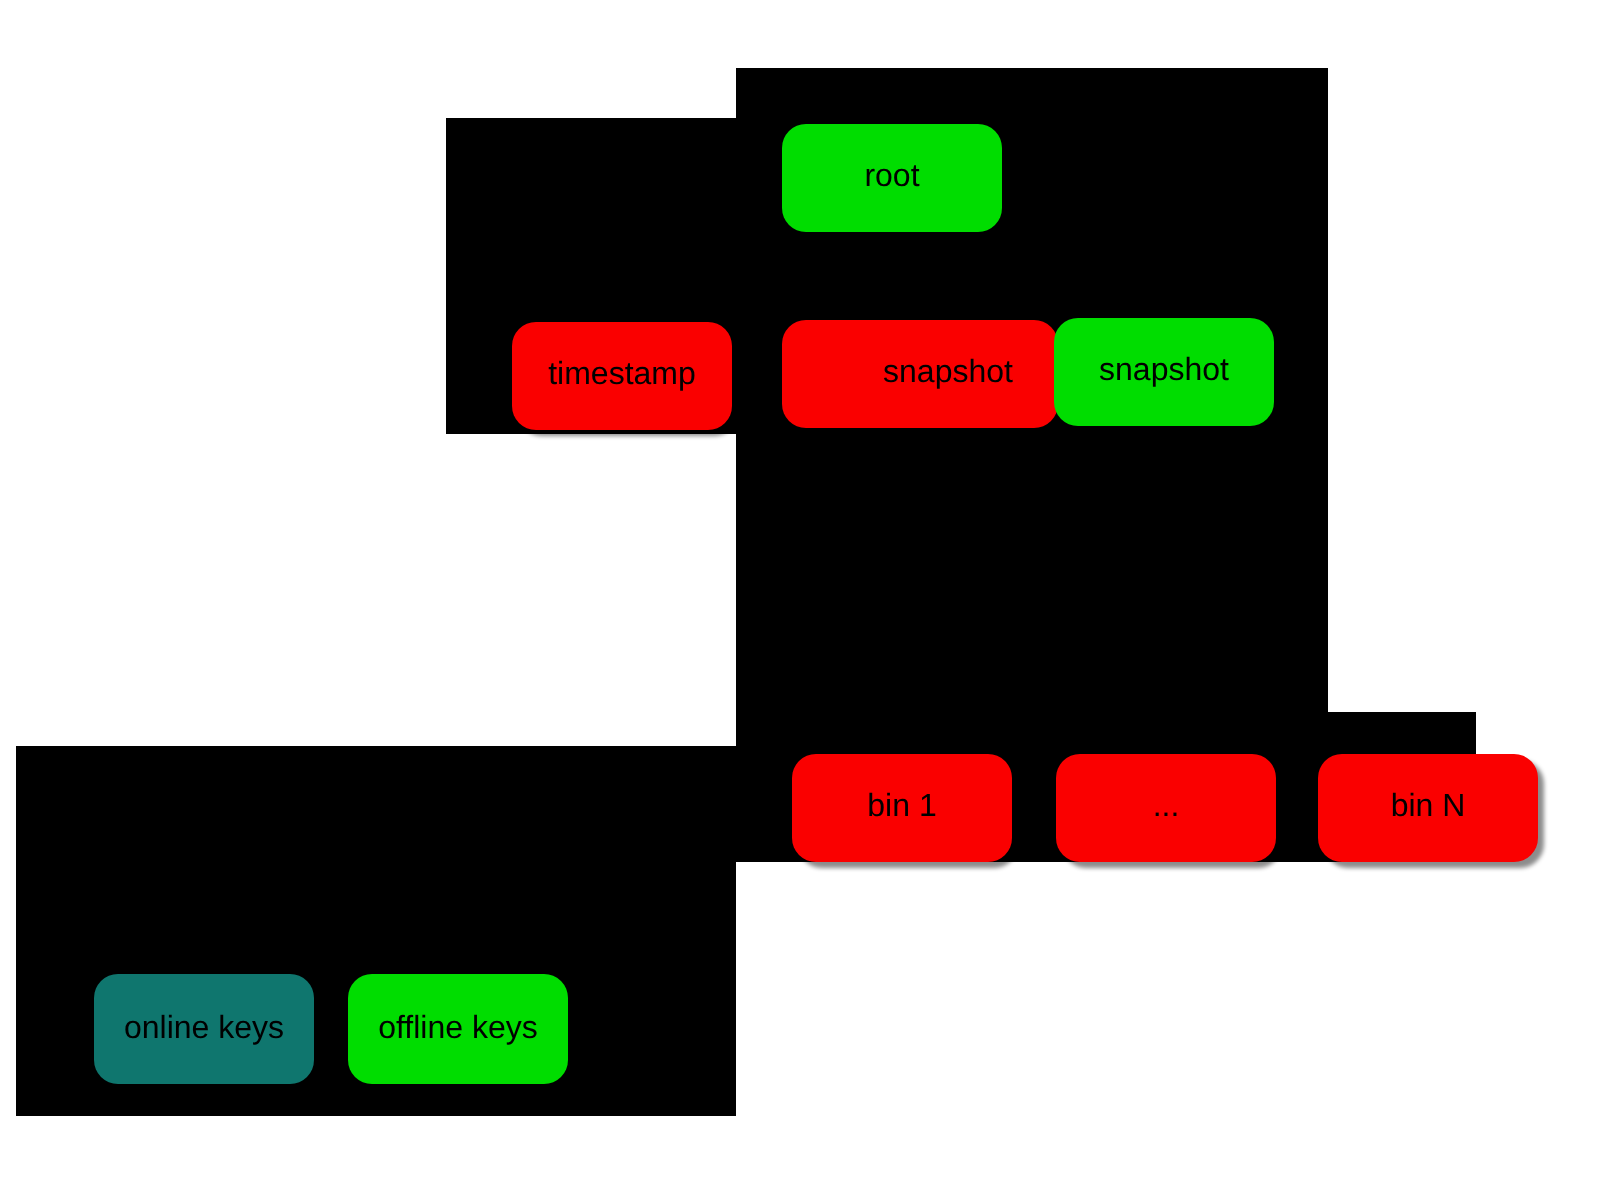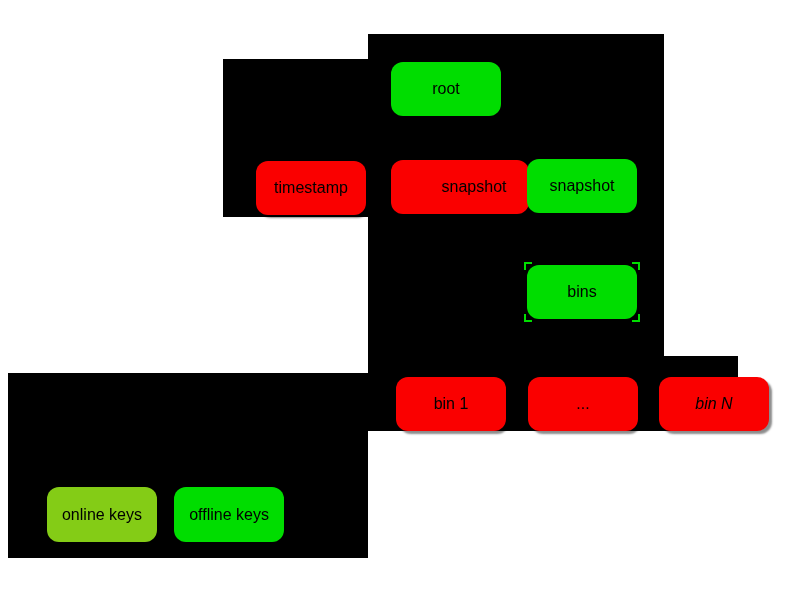--- a/index.html
+++ b/index.html
@@ -77,41 +77,34 @@
   </div>
 
   <div class="node node-snapshot" style="background-color: rgb(250, 0, 0);">
     <span class="node-label">snapshot</span>
   </div>
 
   <div class="node node-targets" style="background-color: rgb(0, 221, 0);">
     <span class="node-label">snapshot</span>
   </div>
 
-  <div class="node node-bins" style="background-color: rgb(0, 221, 0);">
-    <i class="corner tl"></i>
-    <i class="corner tr"></i>
-    <i class="corner bl"></i>
-    <i class="corner br"></i>
-    <span class="node-label">bins</span>
-  </div>
 
   <div class="node node-bin1" style="background-color: rgb(250, 0, 0); justify-content: center;">
     <span class="node-label">bin 1</span>
   </div>
 
   <div class="node node-bin-dots" style="background-color: rgb(250, 0, 0);">
     <span class="node-label">...</span>
   </div>
 
-  <div class="node node-binN" style="background-color: rgb(250, 0, 0); font-style: italic;">
+  <div class="node node-binN" style="background-color: rgb(250, 0, 0);">
     <span class="node-label">bin N</span>
   </div>
 
-  <div class="node node-online-keys" style="background-color: #84cc16; align-items: center;">
+  <div class="node node-online-keys" style="background-color: #0f766e; align-items: center;">
     <span class="node-label">online keys</span>
   </div>
 
   <div class="node node-offline-keys" style="background-color: rgb(0, 221, 0);">
     <span class="node-label">offline keys</span>
   </div>
 
 </div>
 
 </body></html>

